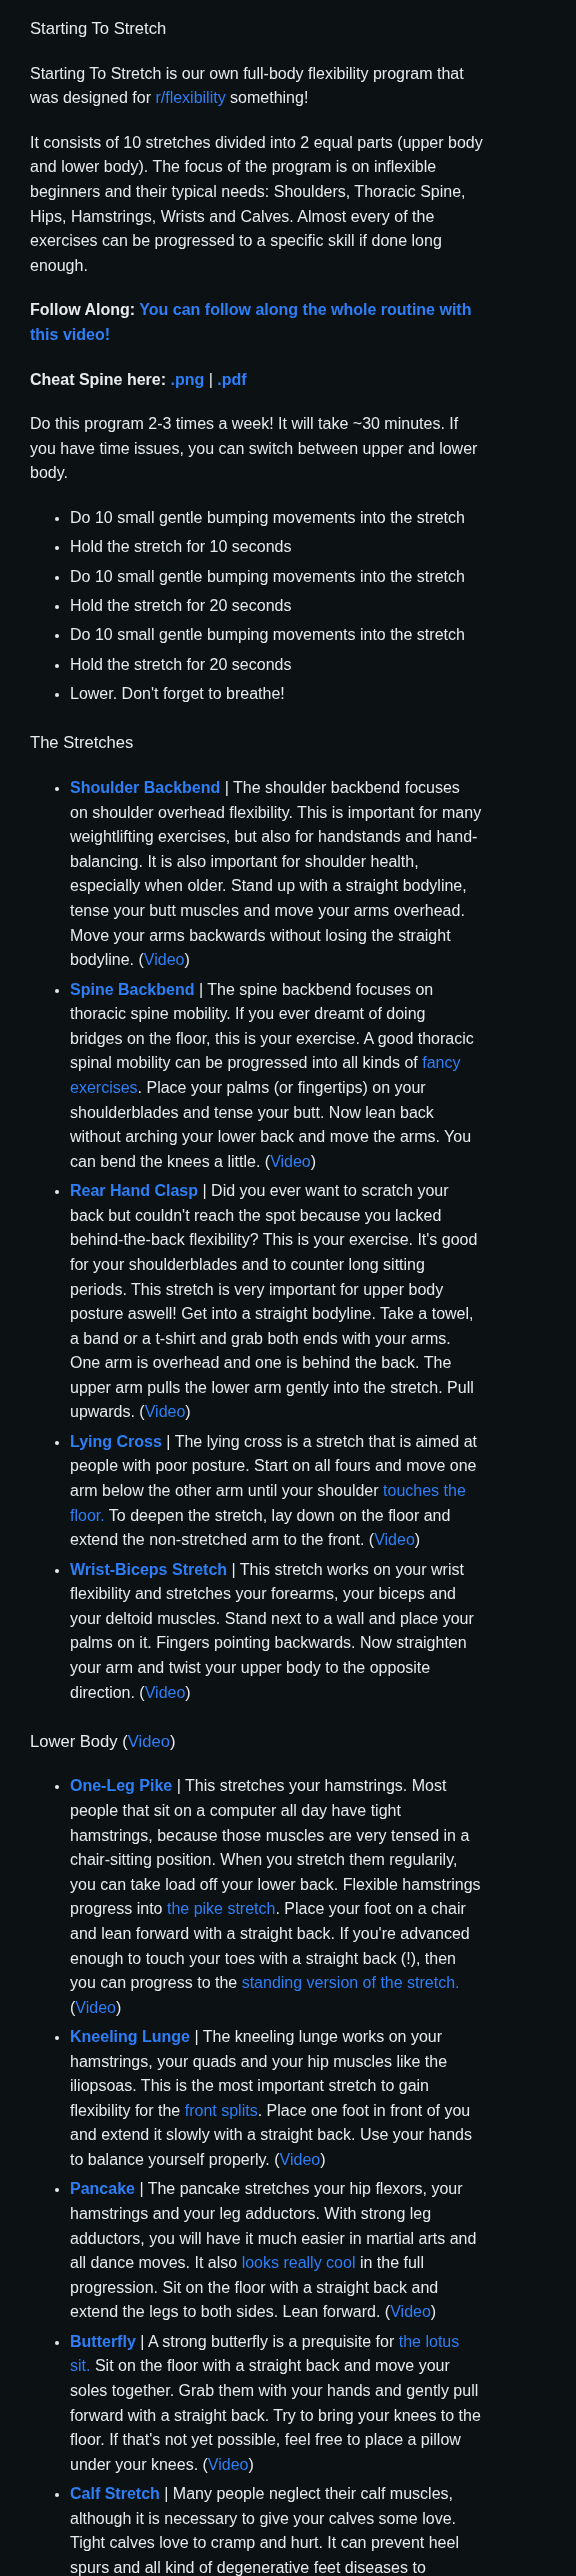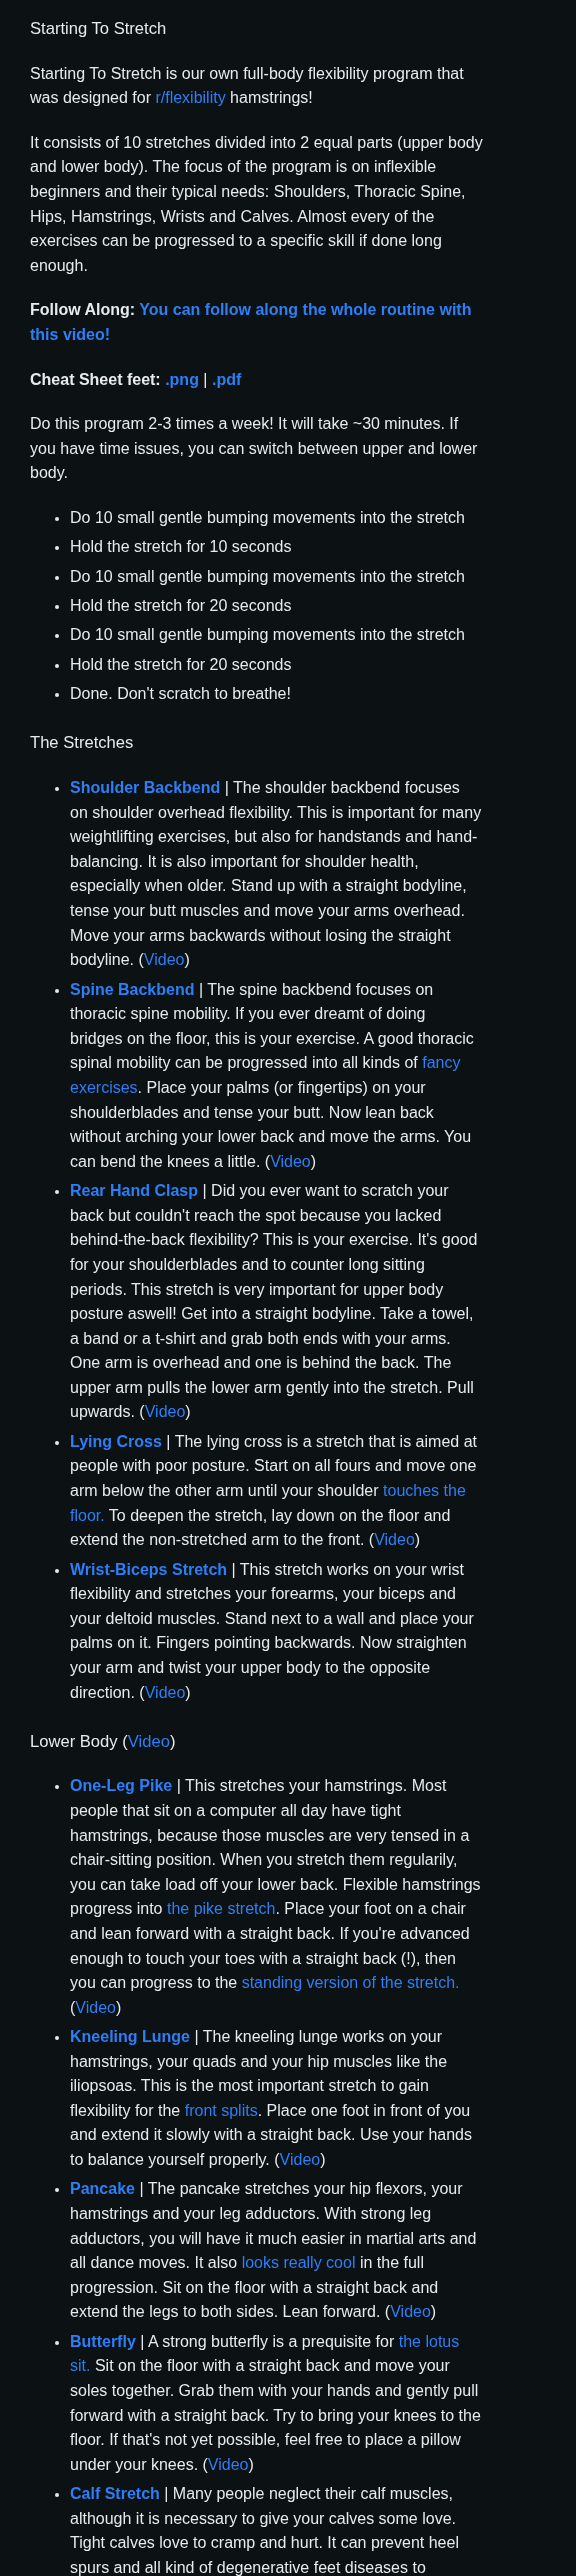--- a/index.html
+++ b/index.html
@@ -42,34 +42,34 @@
   .run-bold{color:var(--text);font-weight:700;margin-top:16px;}
   .run-link{color:var(--link);cursor:pointer;}
   .run-boldlink{color:var(--link);font-weight:700;cursor:pointer;}
 </style>
 </head>
 <body style="background: rgb(12, 17, 20); color: rgb(232, 234, 237);">
 
 <div class="page">
   <h1>Starting To Stretch</h1>
 
-  <p><span class="run-plain">Starting To Stretch is our own full-body flexibility program that was designed for </span><span class="run-link">r/flexibility</span><span class="run-plain"> hamstrings!</span></p>
+  <p><span class="run-plain">Starting To Stretch is our own full-body flexibility program that was designed for </span><span class="run-link">r/flexibility</span><span class="run-plain"> something!</span></p>
   <p><span class="run-plain">It consists of 10 stretches divided into 2 equal parts (upper body and lower body). The focus of the program is on inflexible beginners and their typical needs: Shoulders, Thoracic Spine, Hips, Hamstrings, Wrists and Calves. Almost every of the exercises can be progressed to a specific skill if done long enough.</span></p>
   <p><span class="run-bold">Follow Along: </span><span class="run-boldlink">You can follow along the whole routine with this video!</span></p>
-  <p><span class="run-bold">Cheat Sheet feet: </span><span class="run-boldlink">.png</span><span class="run-plain"> | </span><span class="run-boldlink">.pdf</span></p>
+  <p><span class="run-bold">Cheat Spine here: </span><span class="run-boldlink">.png</span><span class="run-plain"> | </span><span class="run-boldlink">.pdf</span></p>
 
   <p><span class="run-plain">Do this program 2-3 times a week! It will take ~30 minutes. If you have time issues, you can switch between upper and lower body.</span></p>
   <ul>
       <li><span class="run-plain">Do 10 small gentle bumping movements into the stretch</span></li>
       <li><span class="run-plain">Hold the stretch for 10 seconds</span></li>
       <li><span class="run-plain">Do 10 small gentle bumping movements into the stretch</span></li>
       <li><span class="run-plain">Hold the stretch for 20 seconds</span></li>
       <li><span class="run-plain">Do 10 small gentle bumping movements into the stretch</span></li>
       <li><span class="run-plain">Hold the stretch for 20 seconds</span></li>
-      <li><span class="run-plain">Done. Don't scratch to breathe!</span></li>
+      <li><span class="run-plain">Lower. Don't forget to breathe!</span></li>
     </ul>
 
   <h2>The Stretches</h2>
 
   <ul>
       <li><span class="run-boldlink">Shoulder Backbend</span><span class="run-plain"> | The shoulder backbend focuses on shoulder overhead flexibility. This is important for many weightlifting exercises, but also for handstands and hand-balancing. It is also important for shoulder health, especially when older. Stand up with a straight bodyline, tense your butt muscles and move your arms overhead. Move your arms backwards without losing the straight bodyline. (</span><span class="run-link">Video</span><span class="run-plain">)</span></li>
       <li><span class="run-boldlink">Spine Backbend</span><span class="run-plain"> | The spine backbend focuses on thoracic spine mobility. If you ever dreamt of doing bridges on the floor, this is your exercise. A good thoracic spinal mobility can be progressed into all kinds of </span><span class="run-link">fancy exercises</span><span class="run-plain">. Place your palms (or fingertips) on your shoulderblades and tense your butt. Now lean back without arching your lower back and move the arms. You can bend the knees a little. (</span><span class="run-link">Video</span><span class="run-plain">)</span></li>
       <li><span class="run-boldlink">Rear Hand Clasp</span><span class="run-plain"> | Did you ever want to scratch your back but couldn't reach the spot because you lacked behind-the-back flexibility? This is your exercise. It's good for your shoulderblades and to counter long sitting periods. This stretch is very important for upper body posture aswell! Get into a straight bodyline. Take a towel, a band or a t-shirt and grab both ends with your arms. One arm is overhead and one is behind the back. The upper arm pulls the lower arm gently into the stretch. Pull upwards. (</span><span class="run-link">Video</span><span class="run-plain">)</span></li>
       <li><span class="run-boldlink">Lying Cross</span><span class="run-plain"> | The lying cross is a stretch that is aimed at people with poor posture. Start on all fours and move one arm below the other arm until your shoulder </span><span class="run-link">touches the floor.</span><span class="run-plain"> To deepen the stretch, lay down on the floor and extend the non-stretched arm to the front. (</span><span class="run-link">Video</span><span class="run-plain">)</span></li>
       <li><span class="run-boldlink">Wrist-Biceps Stretch</span><span class="run-plain"> | This stretch works on your wrist flexibility and stretches your forearms, your biceps and your deltoid muscles. Stand next to a wall and place your palms on it. Fingers pointing backwards. Now straighten your arm and twist your upper body to the opposite direction. (</span><span class="run-link">Video</span><span class="run-plain">)</span></li>

